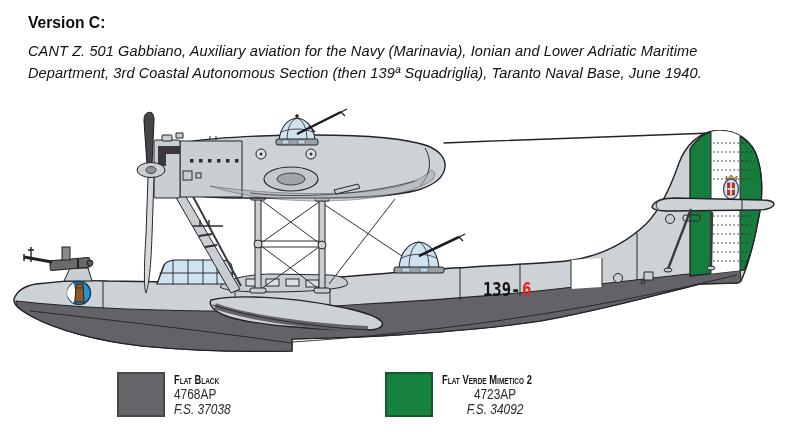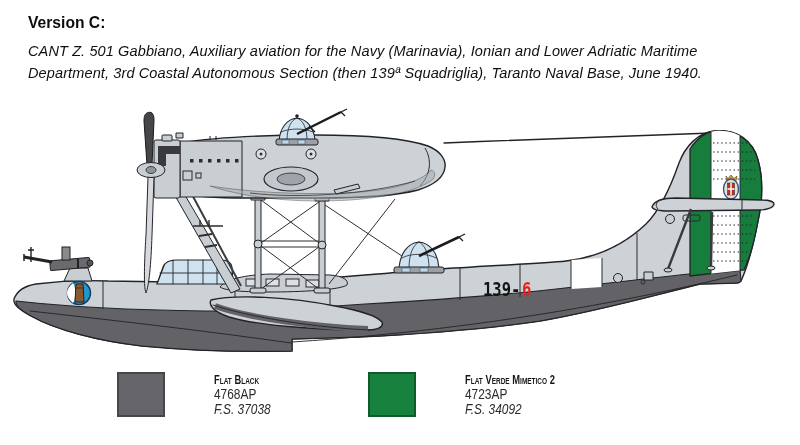--- a/index.html
+++ b/index.html
@@ -12,23 +12,23 @@
   .hdr-line{position:absolute;left:28px;font-size:15px;font-style:italic;color:#101010;
             transform:scaleX(.97);transform-origin:0 0;white-space:nowrap;letter-spacing:.1px;}
   .hdr-line.l1{top:42px;} .hdr-line.l2{top:64px;}
 
   
   .art{position:absolute;left:0;top:0;width:800px;height:445px;}
 
   
   .palette{position:absolute;left:0;top:372px;width:800px;height:50px;}
   .swatch-group{position:absolute;top:0;display:flex;gap:9px;}
-  .g1{left:117px;} .g2{left:237px;} .g3{left:368px;}
+  .g1{left:117px;} .g2{left:237px;} .g3{left:385px;text-align:center;}
   .chip{width:48px;height:45px;border:2px solid rgba(0,0,0,.3);box-sizing:border-box;}
-  .labels{padding-top:0;margin-left:40px;}
+  .labels{padding-top:0;}
   .pname{font-size:13px;font-weight:bold;font-variant:small-caps;line-height:15px;
          color:#17171a;transform:scaleX(.72);transform-origin:0 0;white-space:nowrap;}
   .pcode{font-size:14px;line-height:15px;color:#2a2a2e;transform:scaleX(.85);transform-origin:0 0;white-space:nowrap;}
   .pfs{font-size:14px;font-style:italic;line-height:15px;color:#2a2a2e;transform:scaleX(.85);transform-origin:0 0;white-space:nowrap;}
 
   
   .o{stroke:#232327;stroke-linejoin:round;stroke-linecap:round;fill:none;}
   .skin{fill:#cdd2d6;stroke:#232327;stroke-width:1.4;stroke-linejoin:round;}
   .dark{fill:#636367;stroke:#232327;stroke-width:1.1;stroke-linejoin:round;}
   .metal{fill:#c9ced2;stroke:#232327;stroke-width:1;stroke-linejoin:round;}

